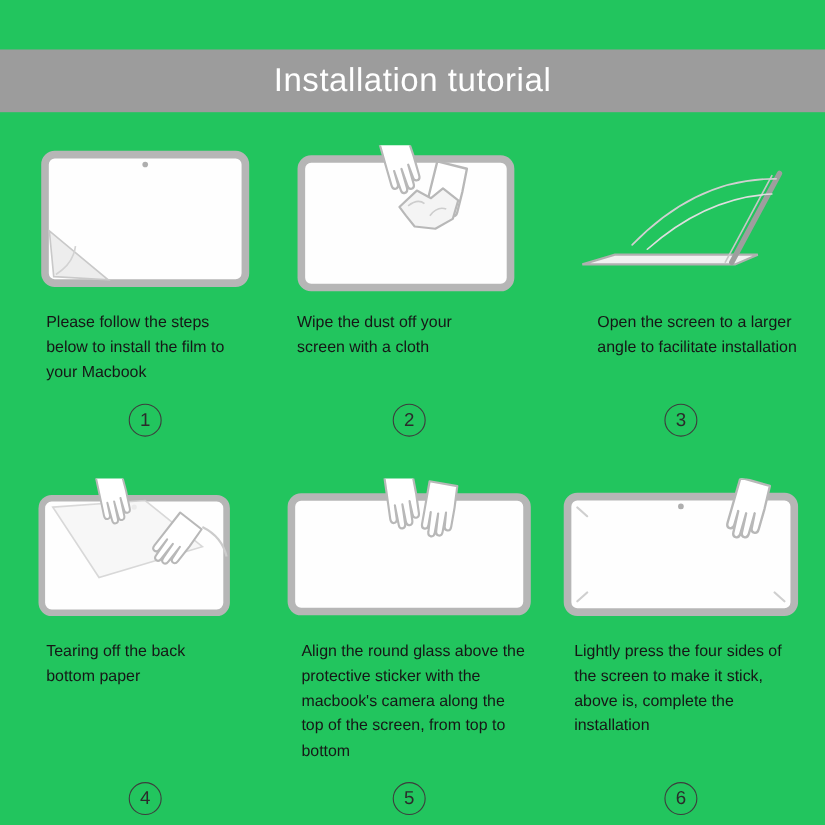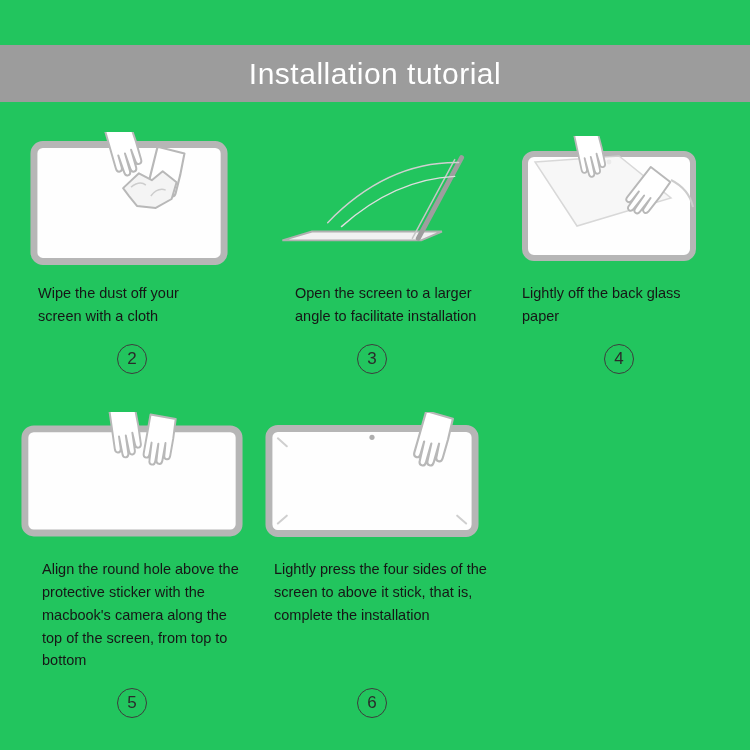--- a/index.html
+++ b/index.html
@@ -86,20 +86,36 @@
 </svg>
 
 <div class="page">
 
   <header class="banner">
     <h1>Installation tutorial</h1>
   </header>
 
   <main class="grid">
 
+    <section class="step">
+      <div class="illo">
+        <svg width="198" height="132" viewBox="0 0 200 132">
+          <rect x="8" y="6" width="184" height="118" rx="9" fill="#fefefe" stroke="#b6b6b6" stroke-width="7"></rect>
+          <circle cx="100" cy="15" r="2.6" fill="#aeaeae"></circle>
+          <path d="M16,118 L66,121 L12,76 Z" fill="#ededed" stroke="#c9c9c9" stroke-width="1.5"></path>
+          <path d="M18,116 Q34,106 36,90" fill="none" stroke="#d2d2d2" stroke-width="1.5"></path>
+        </svg>
+      </div>
+      <p class="caption c1">Please follow the steps below to install the film to your Macbook</p>
+      <div class="numwrap">
+        <div class="num">
+            <span>1</span>
+          </div>
+      </div>
+    </section>
 
     <section class="step">
       <div class="illo">
         <svg width="208" height="136" viewBox="0 0 210 136">
           <rect x="6" y="12" width="192" height="118" rx="9" fill="#fefefe" stroke="#b6b6b6" stroke-width="7"></rect>
           <circle cx="102" cy="21" r="2.6" fill="#aeaeae"></circle>
           <g transform="translate(70,0) rotate(-16)">
               <use href="#hand" width="40" height="52"></use>
             </g>
           <g transform="translate(122,12) rotate(14)">
@@ -145,61 +161,61 @@
           <path d="M16,26 L100,20 L152,62 L58,90 Z" fill="#f6f6f6" opacity="0.85" stroke="#d2d2d2" stroke-width="1.5"></path>
           <g transform="translate(48,0) rotate(-12)">
               <use href="#hand" width="36" height="47"></use>
             </g>
           <g transform="translate(126,26) rotate(38)">
               <use href="#hand" width="38" height="50"></use>
             </g>
           <path d="M152,44 q18,9 22,27" fill="none" stroke="#cccccc" stroke-width="2"></path>
         </svg>
       </div>
-      <p class="caption c4">Lightly off the back glass paper</p>
+      <p class="caption c4">Tearing off the back bottom paper</p>
       <div class="numwrap">
         <div class="num">
             <span>4</span>
           </div>
       </div>
     </section>
 
     <section class="step">
       <div class="illo">
         <svg width="226" height="128" viewBox="0 0 230 128">
           <rect x="6" y="16" width="218" height="106" rx="9" fill="#fefefe" stroke="#b6b6b6" stroke-width="7"></rect>
           <circle cx="115" cy="25" r="2.6" fill="#aeaeae"></circle>
           <g transform="translate(84,-2) rotate(-8)">
               <use href="#hand" width="40" height="52"></use>
             </g>
           <g transform="translate(126,0) rotate(10)">
               <use href="#hand" width="40" height="52"></use>
             </g>
         </svg>
       </div>
-      <p class="caption c5">Align the round hole above the protective sticker with the macbook's camera along the top of the screen, from top to bottom</p>
+      <p class="caption c5">Align the round glass above the protective sticker with the macbook's camera along the top of the screen, from top to bottom</p>
       <div class="numwrap">
         <div class="num">
             <span>5</span>
           </div>
       </div>
     </section>
 
     <section class="step">
       <div class="illo">
         <svg width="218" height="128" viewBox="0 0 220 128">
           <rect x="6" y="16" width="208" height="106" rx="9" fill="#fefefe" stroke="#b6b6b6" stroke-width="7"></rect>
           <circle cx="110" cy="25" r="2.6" fill="#aeaeae"></circle>
           <g transform="translate(156,-4) rotate(16)">
               <use href="#hand" width="44" height="56"></use>
             </g>
           <path d="M24,34 l-9,-8 M24,104 l-9,8 M196,104 l9,8" stroke="#cfcfcf" stroke-width="2" stroke-linecap="round"></path>
         </svg>
       </div>
-      <p class="caption c6">Lightly press the four sides of the screen to above it stick, that is, complete the installation</p>
+      <p class="caption c6">Lightly press the four sides of the screen to make it stick, above is, complete the installation</p>
       <div class="numwrap">
         <div class="num">
             <span>6</span>
           </div>
       </div>
     </section>
 
   </main>
 </div>
 

